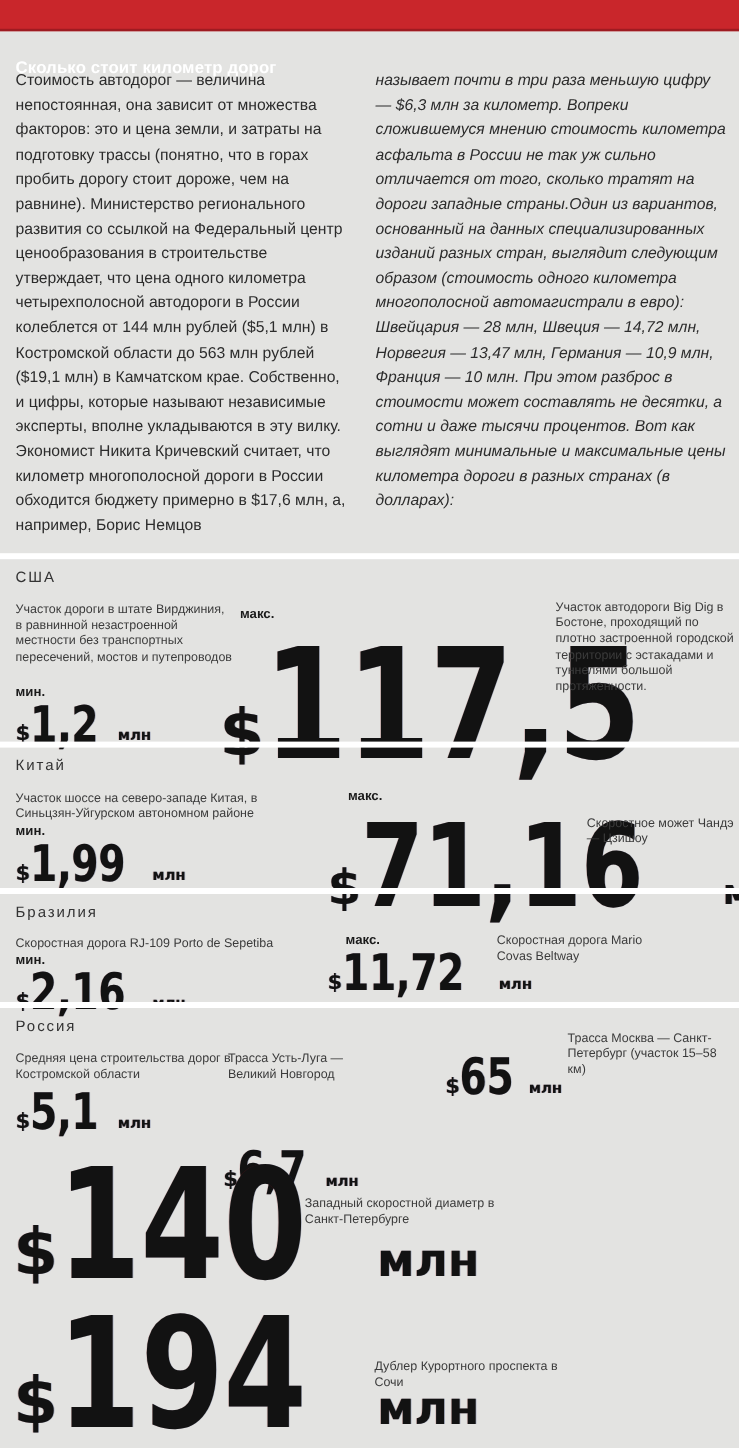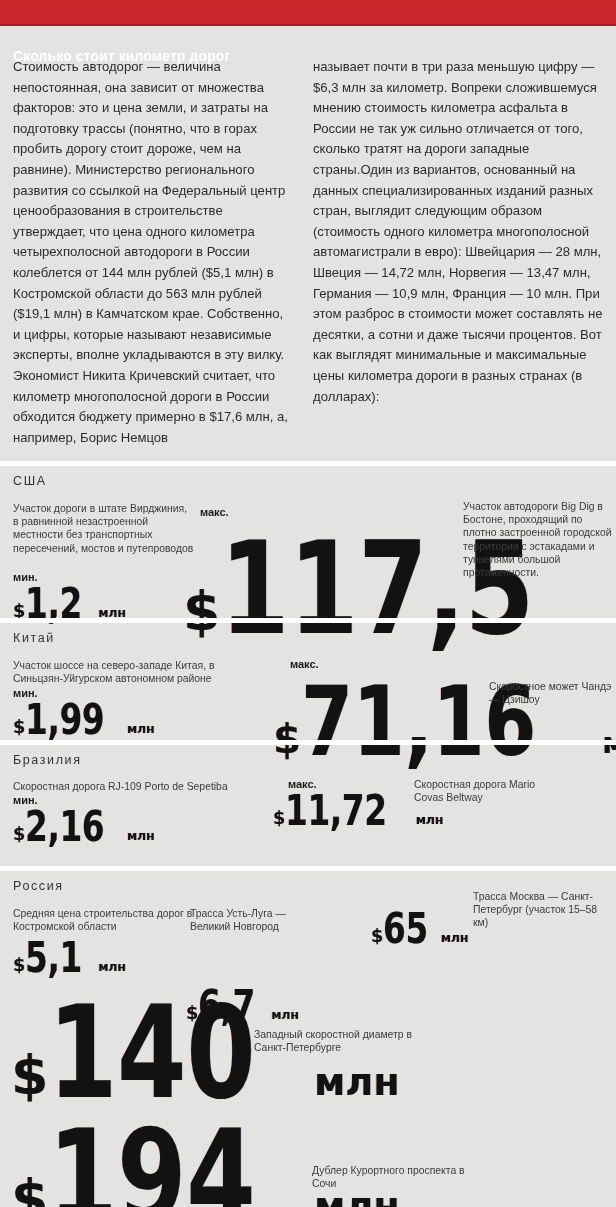--- a/index.html
+++ b/index.html
@@ -33,21 +33,21 @@
     position:absolute;left:13px;top:57px;width:592px;height:420px;
   }
   .col{
     position:absolute;top:0;width:276px;
     font-size:13.1px;line-height:20.6px;
     color:#2c2c2c;
     text-align:left;
     font-family:"Liberation Sans","DejaVu Sans",sans-serif;
   }
   .col.left{left:0;}
-  .col.right{left:300px;width:292px;}
+  .col.right{left:300px;width:292px;font-style:italic;}
 
   
   .sec{position:absolute;left:0;width:616px;}
   .sec .rule{
     position:absolute;left:0;top:0;width:616px;height:5px;
     background:#ffffff;
   }
   .sec .secname{
     position:absolute;left:13px;
     font-size:12.5px;letter-spacing:1.6px;color:#333;
@@ -140,21 +140,21 @@
       <span class="cur">$</span><span class="num">2,16</span><span class="mln">млн</span>
     </div>
 
     <div class="minmax" style="left:288px;top:38px;">макс.</div>
     <div class="fig f-lg" style="left:273px;top:46px;">
       <span class="cur">$</span><span class="num">11,72</span><span class="mln">млн</span>
     </div>
     <div class="cap" style="left:414px;top:38px;width:150px;">Скоростная дорога Mario Covas Beltway</div>
   </div>
 
-  <div class="sec" style="top:866px;height:320px;">
+  <div class="sec" style="top:835px;height:320px;">
     <div class="rule"></div>
     <div class="secname" style="top:13px;">Россия</div>
 
     <div class="cap" style="left:13px;top:41px;width:180px;">Средняя цена строительства дорог в Костромской области</div>
     <div class="fig f-md" style="left:13px;top:67px;">
       <span class="cur">$</span><span class="num">5,1</span><span class="mln">млн</span>
     </div>
 
     <div class="cap" style="left:190px;top:41px;width:120px;">Трасса Усть-Луга — Великий Новгород</div>
     <div class="fig f-md" style="left:186px;top:67px;margin-top:48px;">

